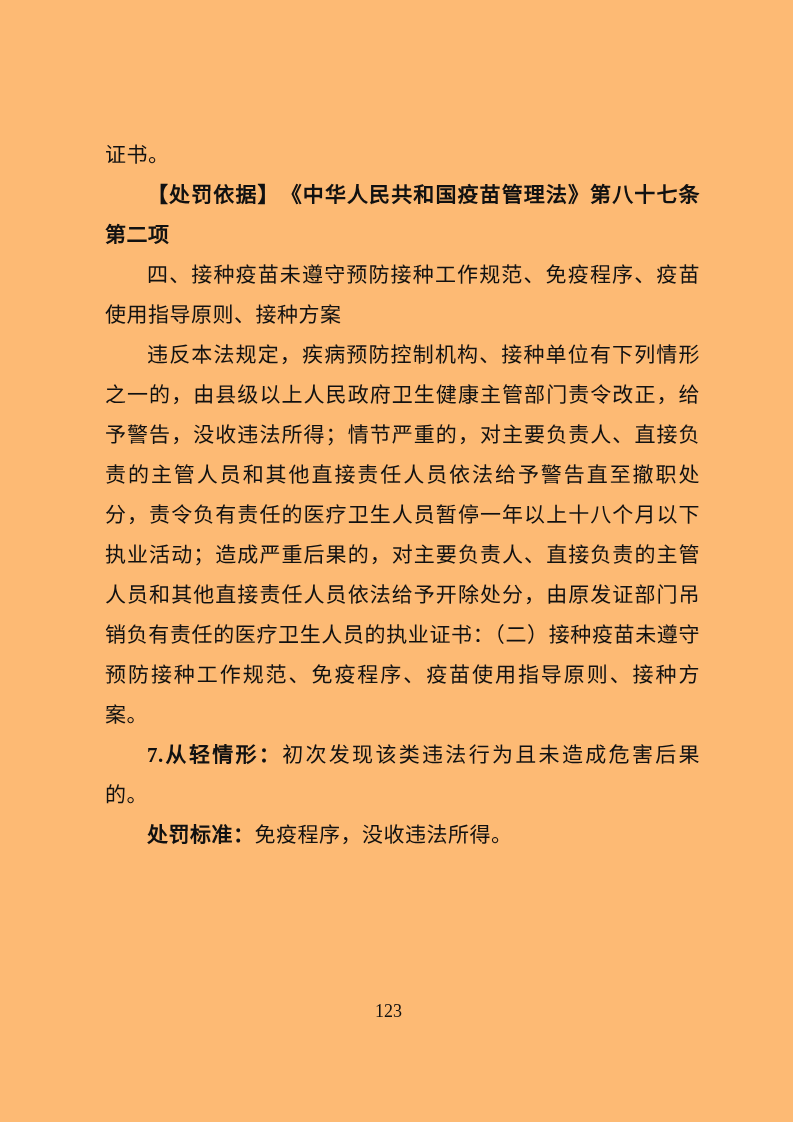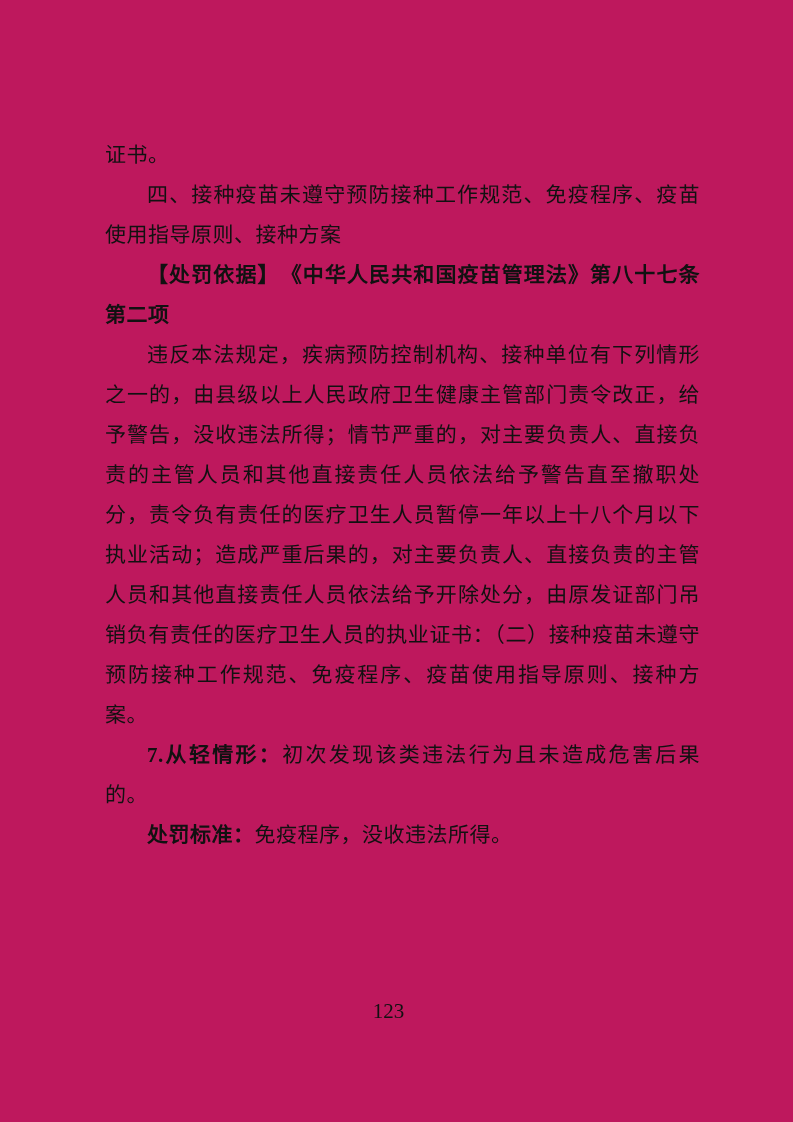--- a/index.html
+++ b/index.html
@@ -4,21 +4,21 @@
 <style>
   html, body {
     margin: 0;
     padding: 0;
     background: #ffffff;
   }
   .page {
     position: relative;
     width: 793px;
     height: 1122px;
-    background: #be185d;
+    background: #fdba74;
     overflow: hidden;
     font-family: "Liberation Serif", "DejaVu Serif", serif;
     color: #111111;
   }
   .doc-body {
     position: absolute;
     left: 105px;
     top: 135px;
     width: 595px;
   }
@@ -39,32 +39,32 @@
   }
   .run.bold {
     font-weight: bold;
   }
   .page-number {
     position: absolute;
     left: 0;
     right: 16px;
     top: 1000px;
     text-align: center;
-    font-size: 21px;
+    font-size: 18px;
     line-height: 22px;
     color: #111111;
     font-family: "Liberation Serif", "DejaVu Serif", serif;
   }
 </style>
 </head>
 <body>
 
 <div class="page">
   <div class="doc-body">
       <p class="para"><span class="run">证书。</span></p>
+      <p class="para indent"><span class="run bold">【处罚依据】　《中华人民共和国疫苗管理法》第八十七条第二项</span></p>
       <p class="para indent"><span class="run">四、接种疫苗未遵守预防接种工作规范、免疫程序、疫苗使用指导原则、接种方案</span></p>
-      <p class="para indent"><span class="run bold">【处罚依据】　《中华人民共和国疫苗管理法》第八十七条第二项</span></p>
       <p class="para indent"><span class="run">违反本法规定，疾病预防控制机构、接种单位有下列情形之一的，由县级以上人民政府卫生健康主管部门责令改正，给予警告，没收违法所得；情节严重的，对主要负责人、直接负责的主管人员和其他直接责任人员依法给予警告直至撤职处分，责令负有责任的医疗卫生人员暂停一年以上十八个月以下执业活动；造成严重后果的，对主要负责人、直接负责的主管人员和其他直接责任人员依法给予开除处分，由原发证部门吊销负有责任的医疗卫生人员的执业证书：（二）接种疫苗未遵守预防接种工作规范、免疫程序、疫苗使用指导原则、接种方案。</span></p>
       <p class="para indent"><span class="run bold">7.从轻情形：</span><span class="run">初次发现该类违法行为且未造成危害后果的。</span></p>
       <p class="para indent"><span class="run bold">处罚标准：</span><span class="run">免疫程序，没收违法所得。</span></p>
     </div>
   <div class="page-number">123</div>
 </div>
 
 </body></html>

